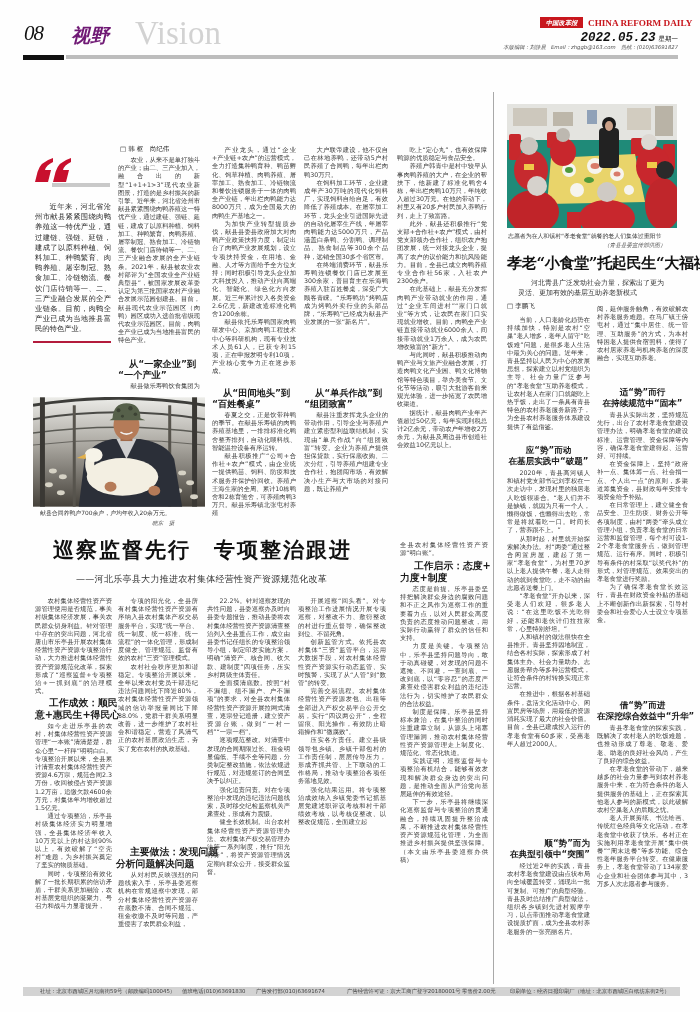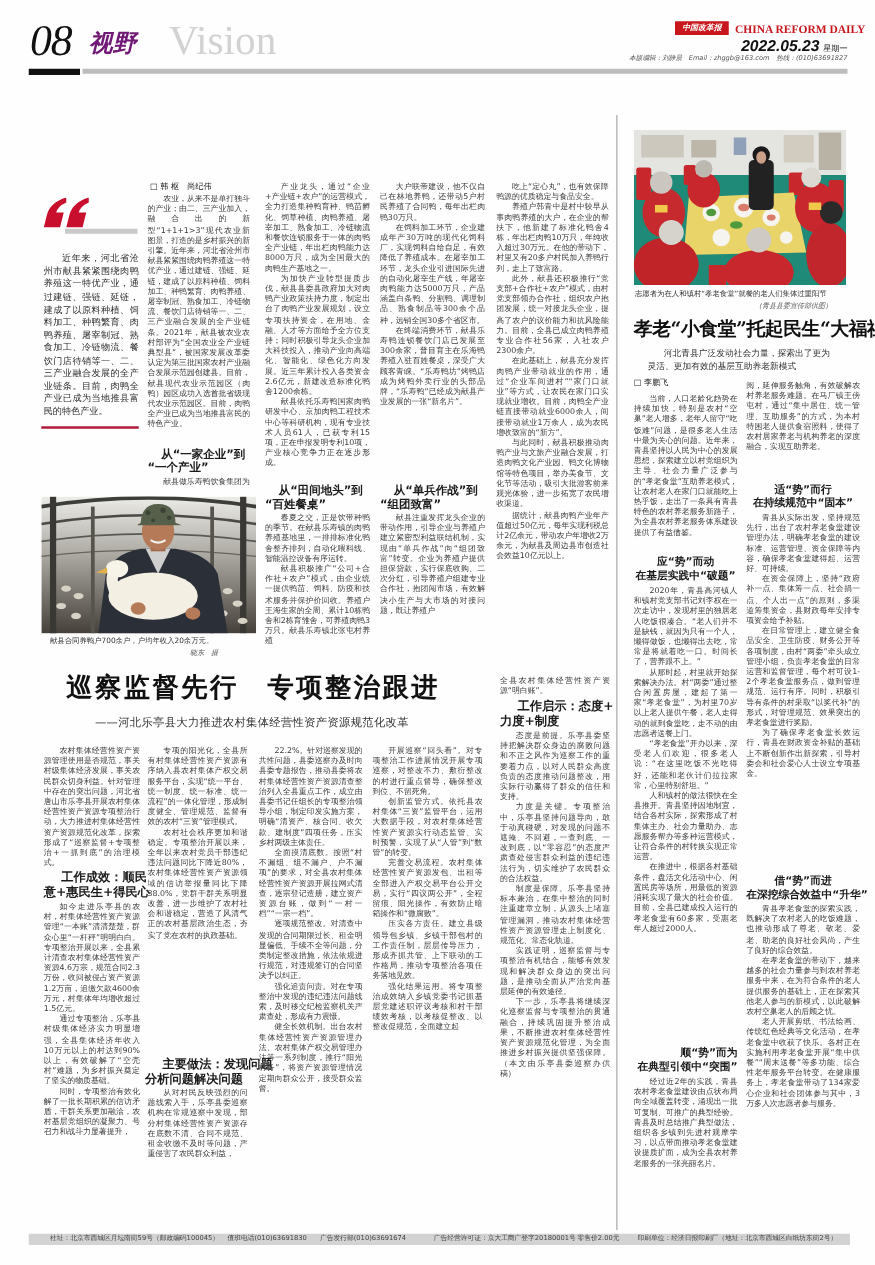--- a/index.html
+++ b/index.html
@@ -1,29 +1,29 @@
 <!DOCTYPE html>
 <html><head>
 <meta charset="utf-8">
 <style>
 *{box-sizing:border-box;}
 html,body{margin:0;padding:0;background:#fff;}
 body{width:700px;height:1012px;overflow:hidden;}
 .page{position:relative;width:700px;height:1012px;background:#fefefe;font-family:"DejaVu Sans",sans-serif;color:#333;}
 .abs{position:absolute;}
 
-.pg-num{left:24px;top:17px;font-family:"Liberation Serif",serif;font-style:italic;font-size:35px;line-height:32px;color:#111;letter-spacing:-1px;}
+.pg-num{left:24px;top:17px;font-family:"Liberation Serif",serif;font-style:italic;font-size:21px;line-height:32px;color:#111;letter-spacing:-1px;}
 .sec-cn{left:71px;top:24px;font-family:"DejaVu Sans",sans-serif;font-weight:bold;font-style:italic;font-size:19px;line-height:22px;color:#701a75;}
 .sec-en{left:135px;top:16px;font-family:"Liberation Serif",serif;font-size:33px;line-height:34px;color:#d2d2d2;}
 .bar-black{left:23px;top:55px;width:41px;height:5px;background:#111;}
 .bar-gray{left:66px;top:55px;width:612px;height:4px;background:#bdbdbd;}
 .logo{left:540px;top:17px;width:43px;height:11px;background:#c8161d;color:#fff;font-size:6.3px;line-height:11px;text-align:center;font-style:italic;font-weight:bold;}
 .paper-en{left:588px;top:17px;font-family:"Liberation Serif",serif;font-weight:bold;font-size:9.2px;line-height:12px;color:#c8161d;white-space:nowrap;}
 .date-row{right:22px;top:29px;white-space:nowrap;color:#111;line-height:14px;}
-.date{font-family:Liberation Sans, sans-serif;font-weight:bold;font-style:italic;font-size:12.5px;}
+.date{font-family:Liberation Mono, monospace;font-weight:bold;font-style:italic;font-size:12.5px;}
 .weekday{font-size:6.5px;margin-left:3px;}
 .editor{right:22px;top:43px;font-size:5.3px;line-height:8px;color:#555;white-space:nowrap;font-style:italic;}
 .divider{left:493px;top:92px;width:1px;height:892px;background:#a9a9a9;}
 
 .hl1{left:33px;top:95px;font-family:"DejaVu Serif",serif;font-weight:bold;font-size:21.8px;line-height:30px;color:#111;white-space:nowrap;}
 .hl2{left:53px;top:536px;font-family:"DejaVu Serif",serif;font-weight:bold;font-size:21px;line-height:28px;color:#111;white-space:nowrap;letter-spacing:2px;}
 .sub2{left:76px;top:573px;font-size:9px;line-height:12px;color:#333;white-space:nowrap;letter-spacing:0.3px;}
 .hl3{left:507px;top:253px;font-family:"DejaVu Serif",serif;font-weight:bold;font-size:15px;line-height:20px;color:#111;white-space:nowrap;letter-spacing:-0.3px;}
 .sub3{left:507px;top:278px;width:175px;font-size:7px;line-height:10px;color:#333;}
 .sub3 span{display:block;white-space:nowrap;}

